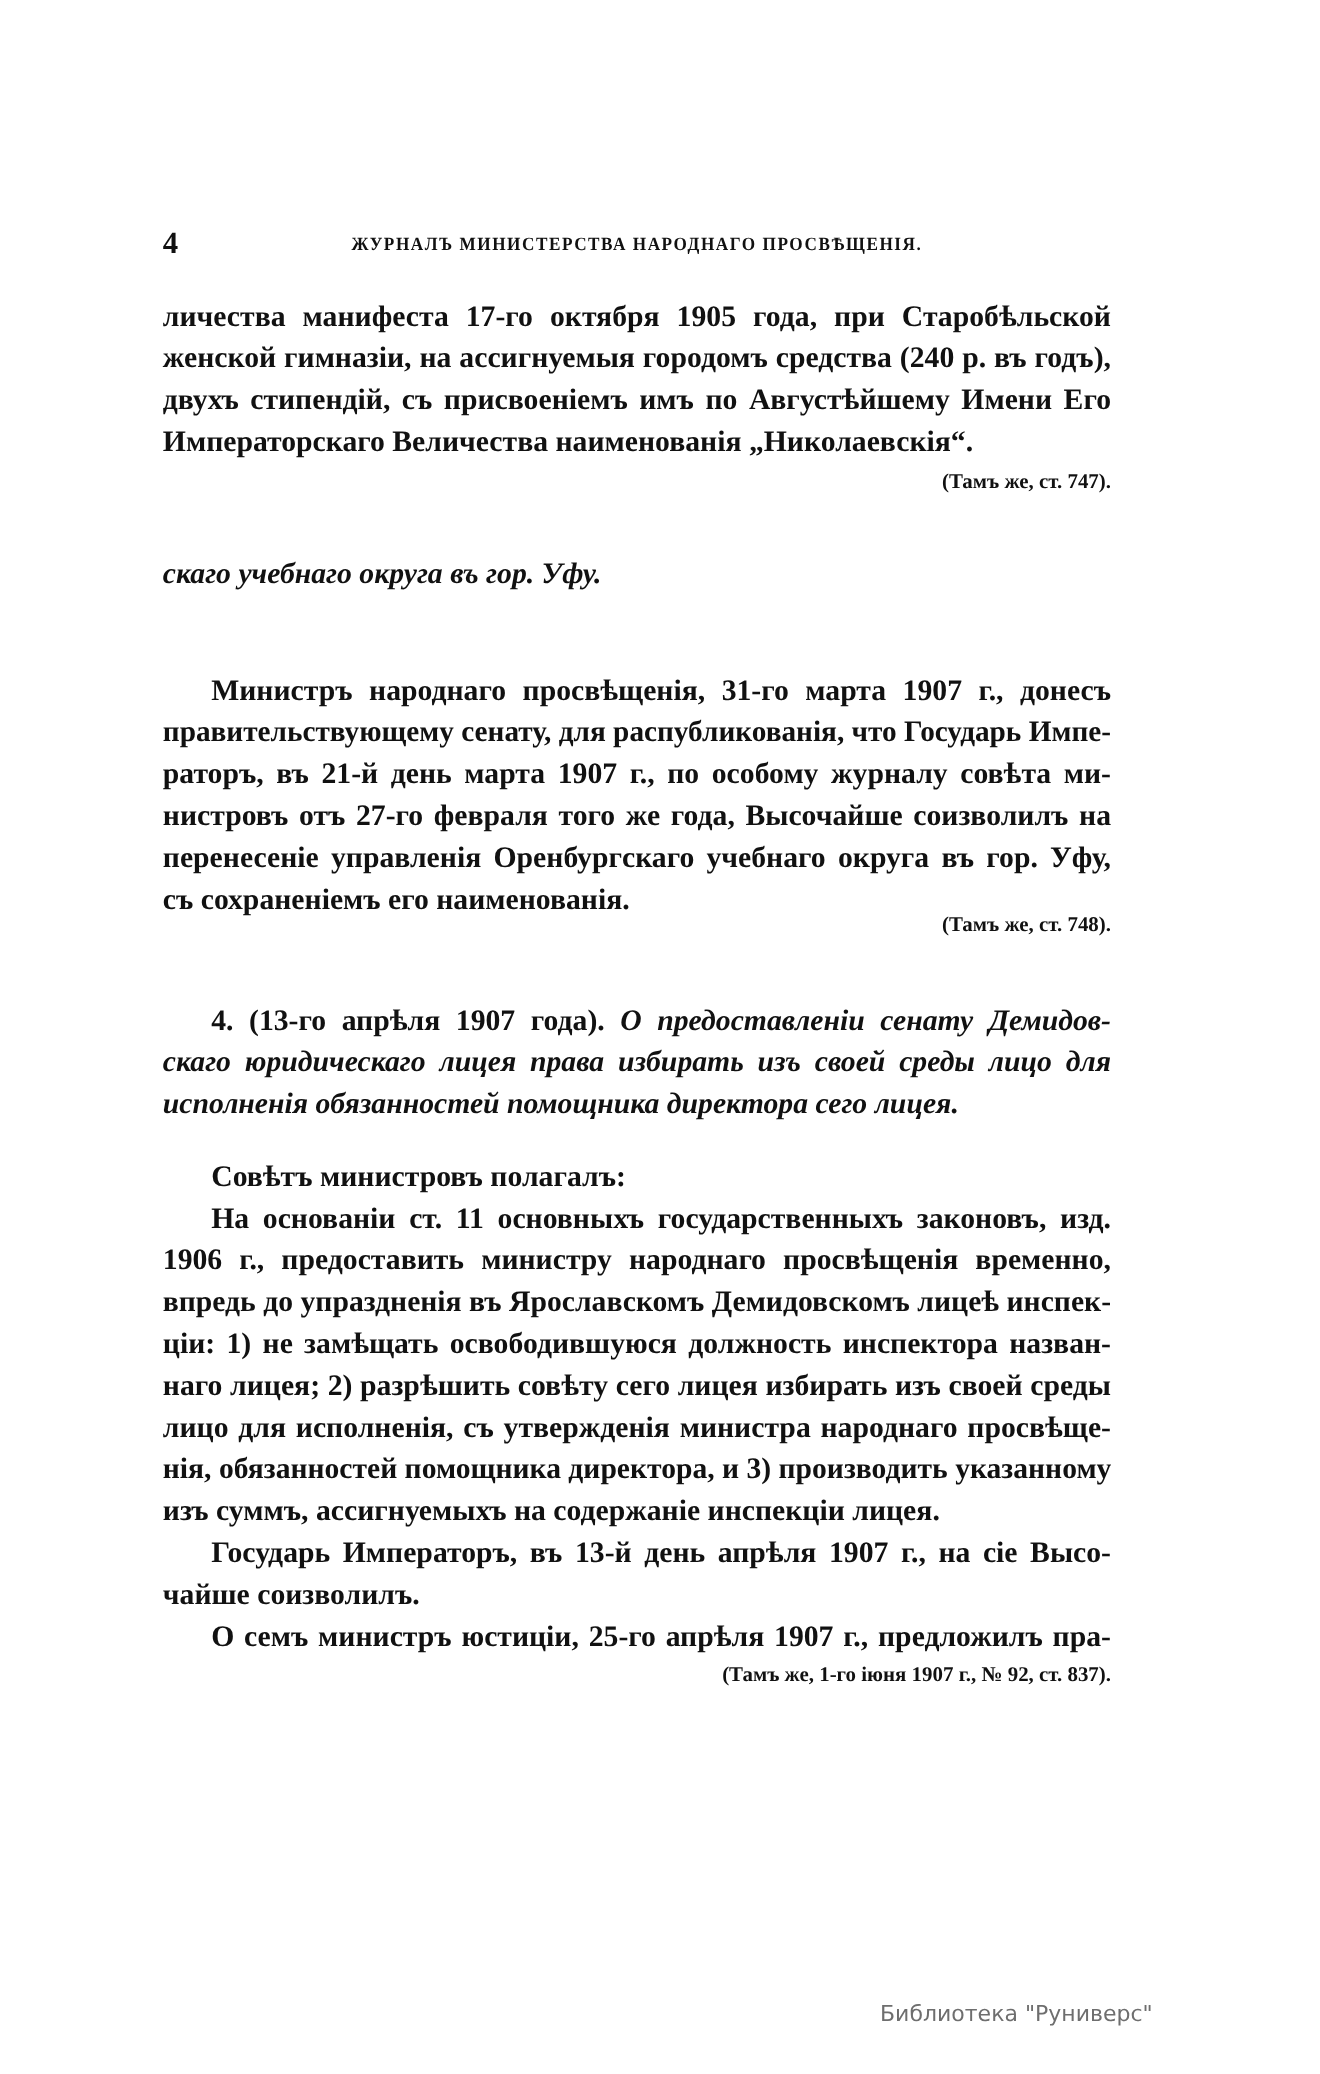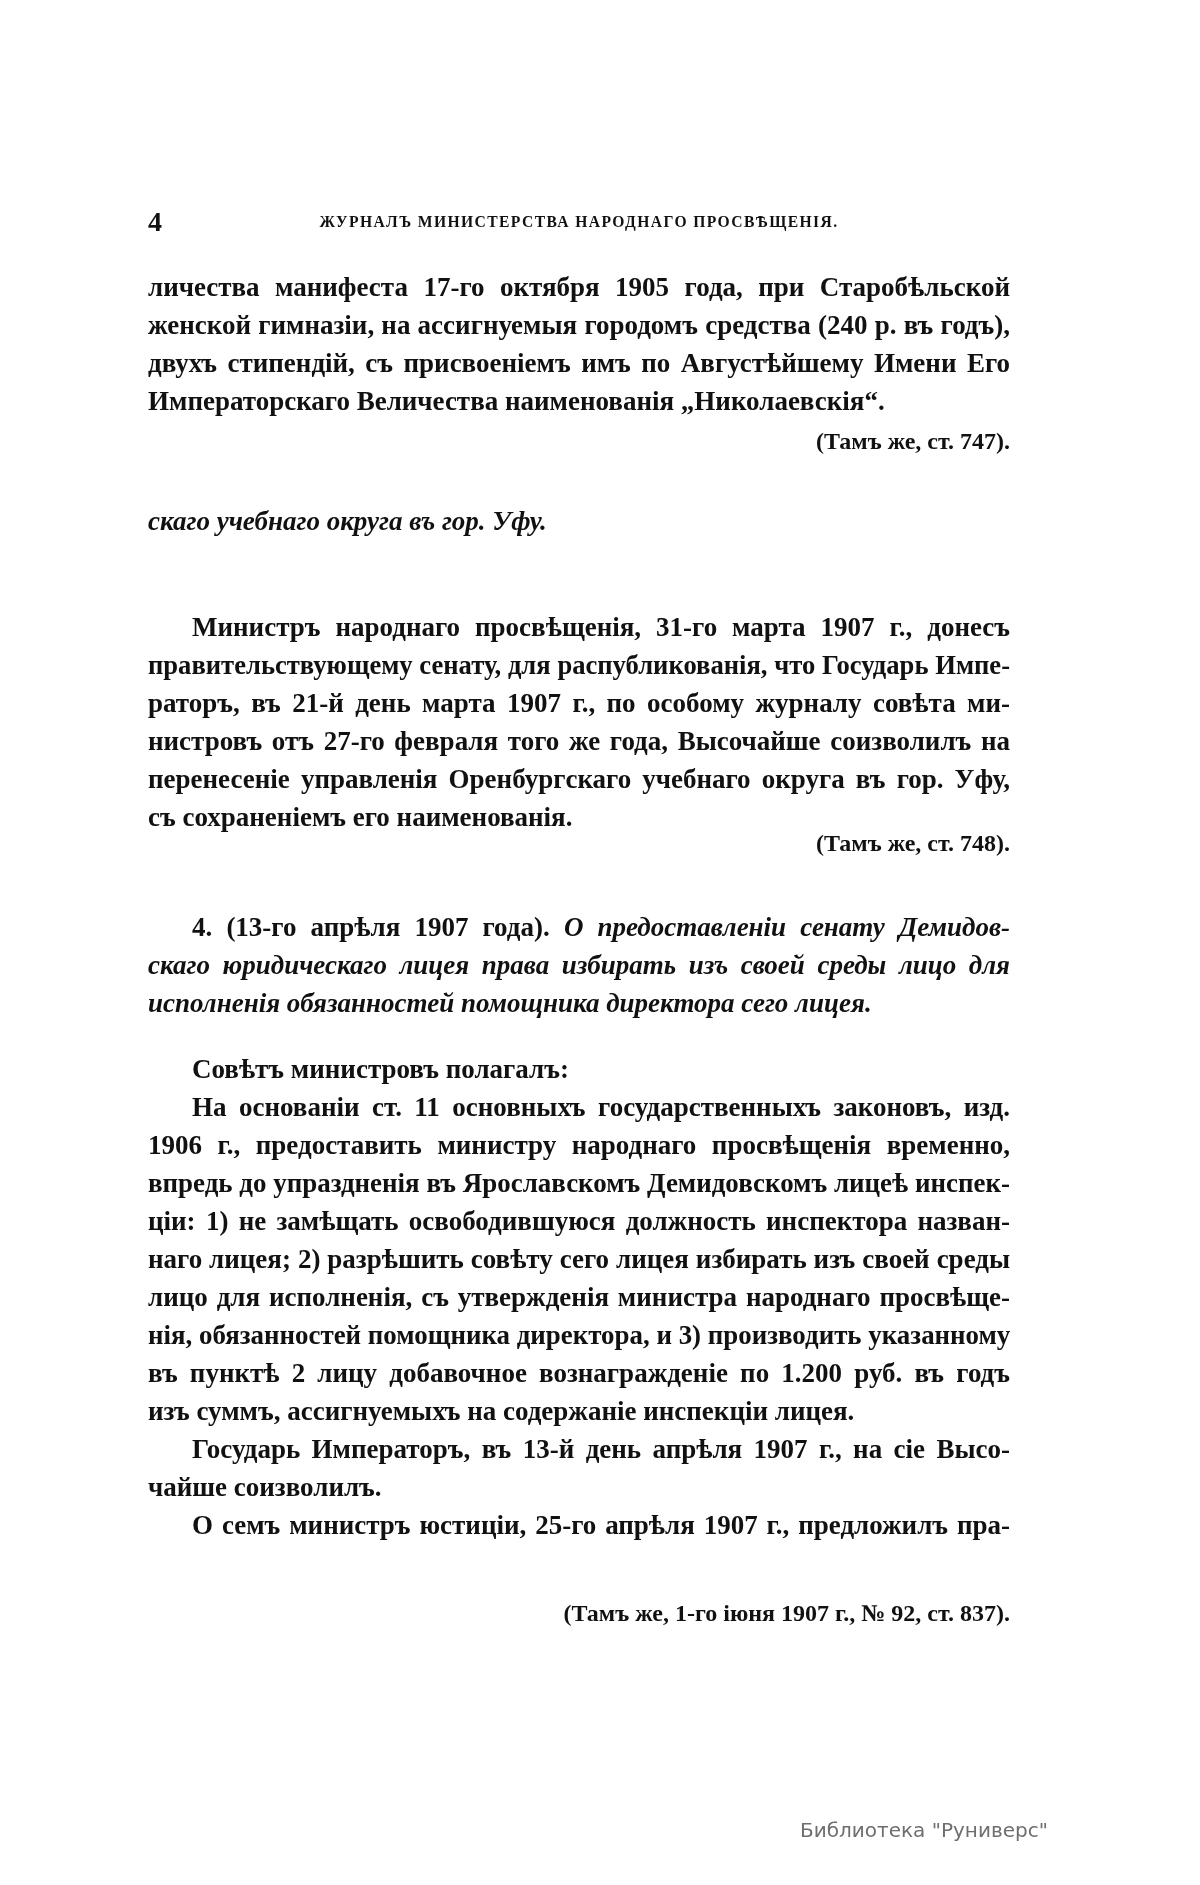--- a/index.html
+++ b/index.html
@@ -18,21 +18,21 @@
   .block { position: absolute; left: 148px; width: 862px; }
   .line {
     display: block; height: 38px; line-height: 38px; font-size: 27px;
     text-align: justify; text-align-last: justify; white-space: nowrap;
     font-weight: bold; transform-origin: left center;
   }
   .line.last { text-align-last: left; }
   .line.indent { padding-left: 44px; box-sizing: border-box; }
   .line.italic { font-style: italic; }
   .citation {
-    position: absolute; right: 190px; font-size: 24px; font-weight: bold; white-space: nowrap;
+    position: absolute; right: 190px; font-size: 19px; font-weight: bold; white-space: nowrap;
   }
   .watermark {
     position: absolute; left: 800px; top: 1818px; font-size: 20px; color: #6e6e6e;
     font-family: "DejaVu Sans", "Liberation Sans", sans-serif; white-space: nowrap;
   }
   .heading-num { font-style: normal; }
 </style>
 </head>
 <body>
 
@@ -76,22 +76,21 @@
 
   <div class="block" style="top:1050px;">
     <span class="line indent last">Совѣтъ министровъ полагалъ:</span>
     <span class="line indent">На основаніи ст. 11 основныхъ государственныхъ законовъ, изд.</span>
     <span class="line">1906 г., предоставить министру народнаго просвѣщенія временно,</span>
     <span class="line" style="transform: scaleX(0.997685); width: 864px;">впредь до упраздненія въ Ярославскомъ Демидовскомъ лицеѣ инспек-</span>
     <span class="line">ціи: 1) не замѣщать освободившуюся должность инспектора назван-</span>
     <span class="line">наго лицея; 2) разрѣшить совѣту сего лицея избирать изъ своей среды</span>
     <span class="line">лицо для исполненія, съ утвержденія министра народнаго просвѣще-</span>
     <span class="line" style="transform: scaleX(0.996532); width: 865px;">нія, обязанностей помощника директора, и 3) производить указанному</span>
-    <span class="line">въ пунктѣ 2 лицу добавочное вознагражденіе по 1.200 руб. въ годъ</span>
     <span class="line last">изъ суммъ, ассигнуемыхъ на содержаніе инспекціи лицея.</span>
     <span class="line indent">Государь Императоръ, въ 13-й день апрѣля 1907 г., на сіе Высо-</span>
     <span class="line last">чайше соизволилъ.</span>
     <span class="line indent">О семъ министръ юстиціи, 25-го апрѣля 1907 г., предложилъ пра-</span>
   </div>
-  <div class="citation" style="top:1600px;margin-left:36px;">(Тамъ же, 1-го іюня 1907 г., № 92, ст. 837).</div>
+  <div class="citation" style="top:1512px;margin-left:36px;">(Тамъ же, 1-го іюня 1907 г., № 92, ст. 837).</div>
 
   <div class="watermark">Библиотека "Руниверс"</div>
 </div>
 
 </body></html>

